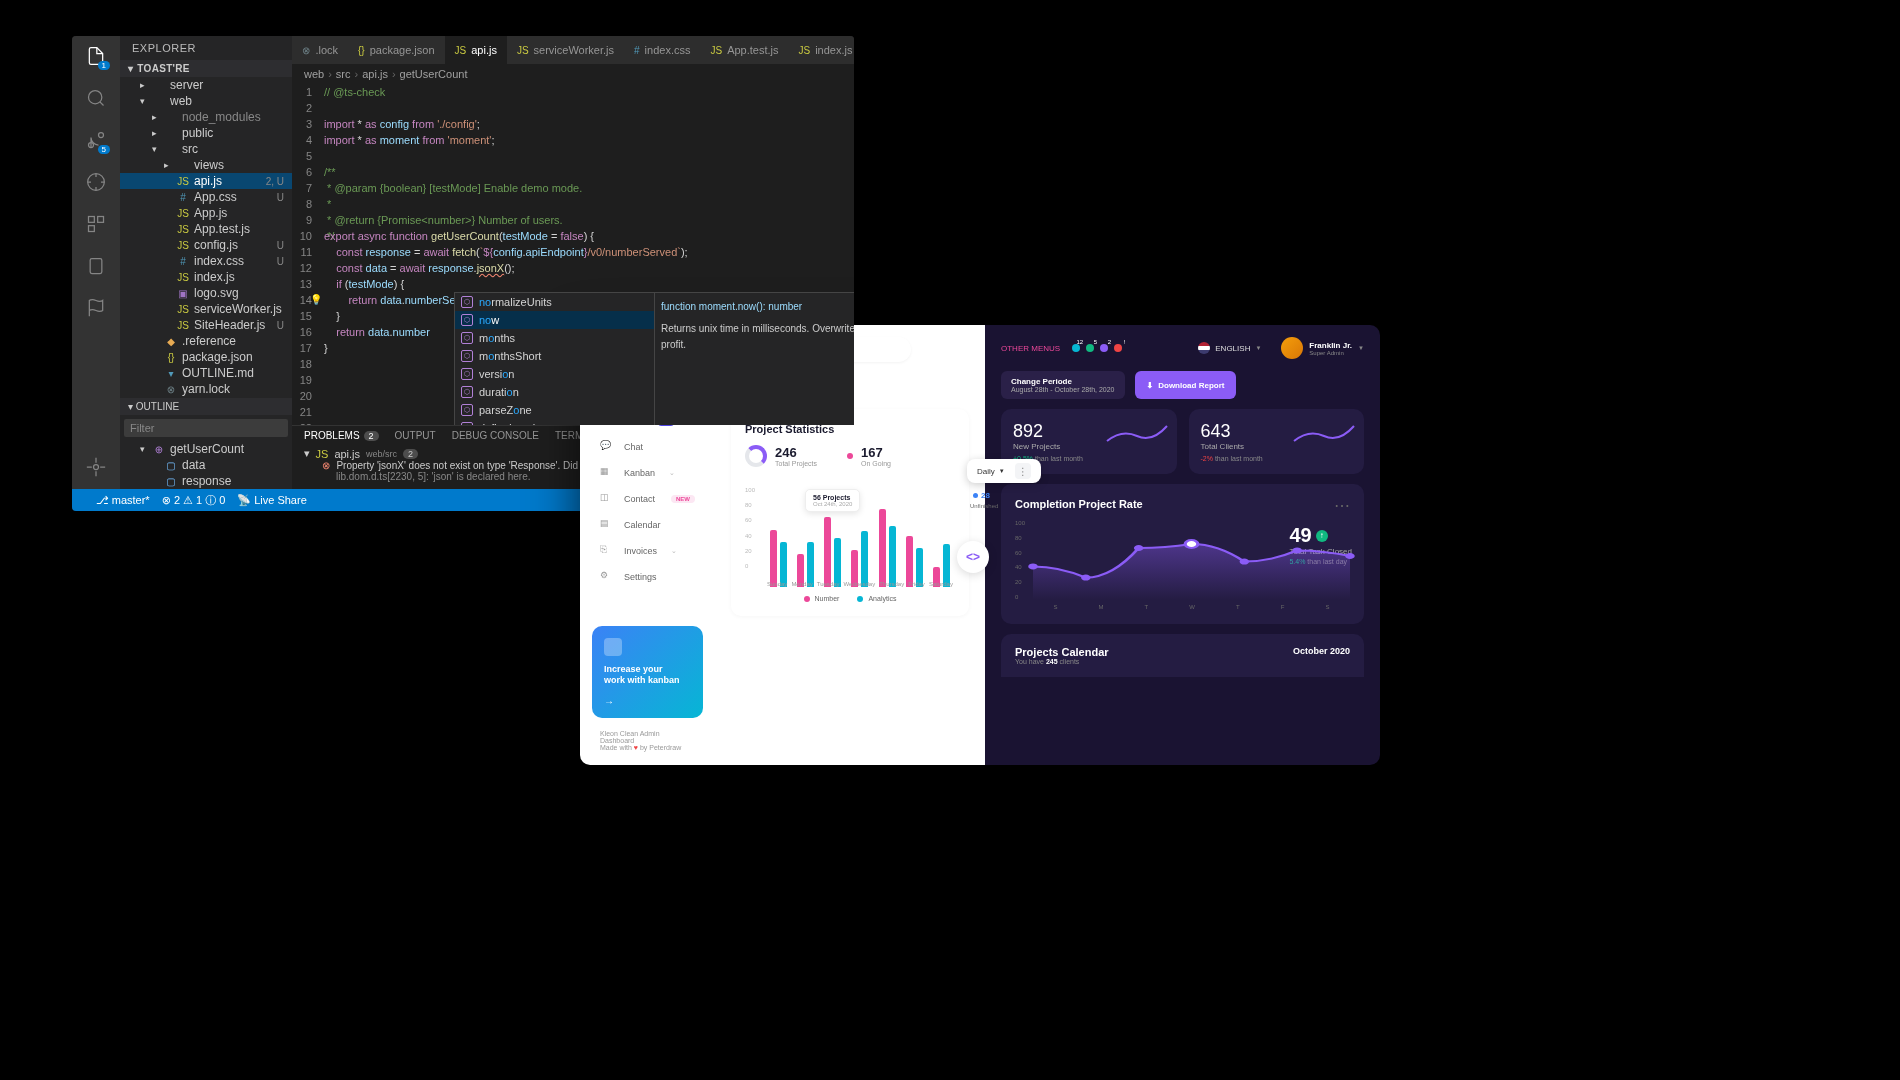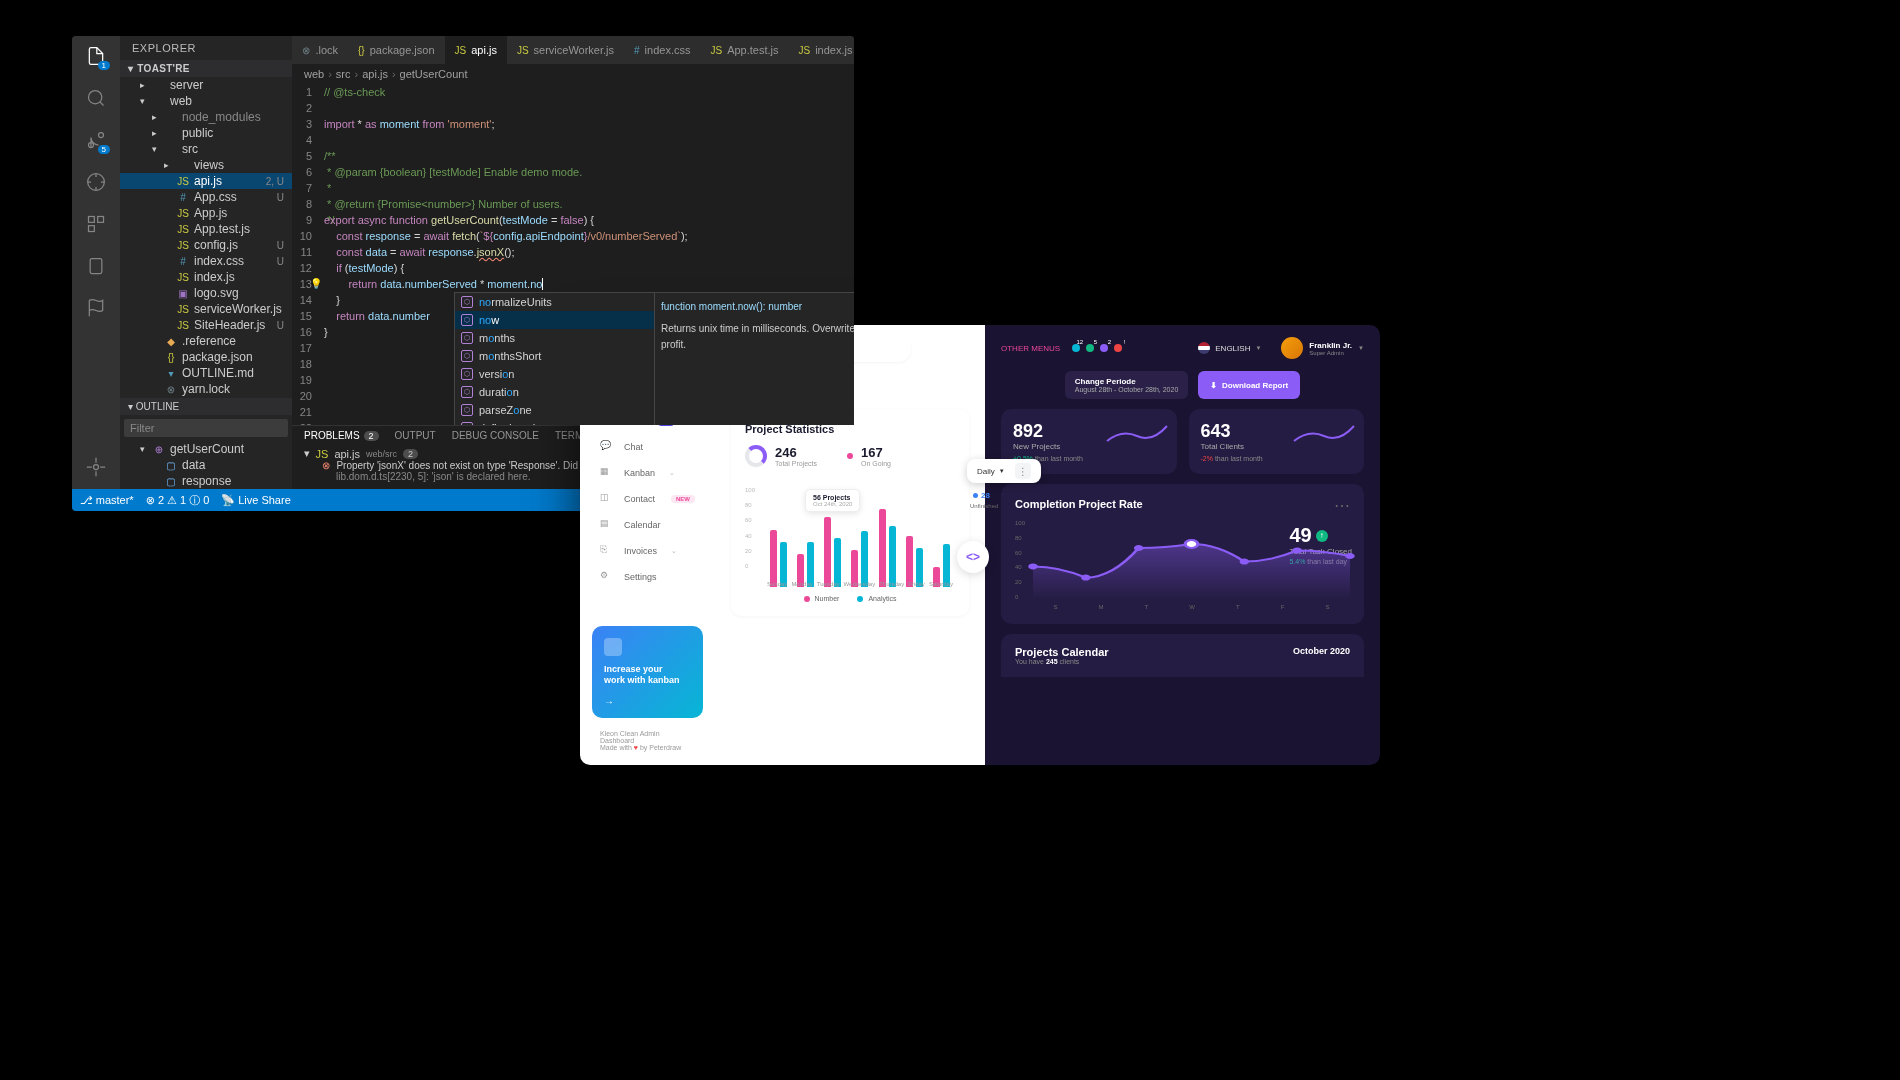--- a/index.html
+++ b/index.html
@@ -48,21 +48,21 @@
 .vsc-panel{height:64px;background:#1e1e1e;border-top:1px solid #333;font-size:11px}
 .vsc-panel-tabs{display:flex;gap:16px;padding:4px 12px;color:#969696;font-size:10px}
 .vsc-panel-tabs .pt{cursor:pointer;display:flex;gap:4px;align-items:center}
 .vsc-panel-tabs .pt.active{color:#fff}
 .vsc-panel-tabs .cnt{background:#4d4d4d;border-radius:8px;padding:0 5px;font-size:9px}
 .vsc-prob{padding:2px 12px;color:#ccc}
 .vsc-prob .file{display:flex;gap:6px;align-items:center;font-size:11px}
 .vsc-prob .err{padding-left:18px;display:flex;gap:6px;font-size:10px;color:#ccc}
 .vsc-prob .err .x{color:#f48771}
 .vsc-prob .declared{padding-left:32px;font-size:10px;color:#888}
-.vsc-status{height:22px;background:#007acc;display:flex;align-items:center;padding:0 8px;font-size:11px;color:#fff;gap:12px}
+.vsc-status{height:22px;background:#007acc;display:flex;align-items:center;padding:0 24px;font-size:11px;color:#fff;gap:12px}
 .vsc-status .right{margin-left:auto}
 
 
 .dash{position:absolute;left:580px;top:325px;width:800px;height:440px;border-radius:10px;overflow:hidden;display:flex;box-shadow:0 12px 50px rgba(0,0,0,.7)}
 .dash-light{width:405px;background:#fff;display:flex;flex-direction:column}
 .dash-sidebar{width:135px;padding:12px 0 8px 0;display:flex;flex-direction:column}
 .dash-hamb{padding:0 20px;margin-bottom:16px}
 .dash-hamb span{width:14px;height:2px;background:#333;display:block;margin:2px 0}
 .dash-menu-lbl{font-size:7px;color:#aaa;padding:0 20px;margin-bottom:8px;letter-spacing:.5px}
 .dash-menu{flex:1}
@@ -113,27 +113,27 @@
 .dash-other{font-size:8px;color:#ec4899}
 .dash-notifs{display:flex;gap:6px}
 .dash-notif{width:8px;height:8px;border-radius:50%;position:relative}
 .dash-notif .nb{position:absolute;top:-5px;right:-3px;font-size:6px;color:#fff}
 .dash-lang{display:flex;align-items:center;gap:5px;font-size:8px;color:#ddd;margin-left:auto}
 .dash-flag{width:12px;height:12px;border-radius:50%;background:linear-gradient(#b22234 33%,#fff 33% 66%,#3c3b6e 66%)}
 .dash-user{display:flex;align-items:center;gap:6px;margin-left:8px}
 .dash-avatar{width:22px;height:22px;border-radius:50%;background:linear-gradient(135deg,#f59e0b,#d97706)}
 .dash-user .un{font-size:8px;color:#fff;font-weight:600}
 .dash-user .ur{font-size:6px;color:#888}
-.dash-actions{display:flex;justify-content:center;gap:10px;padding:0 16px 10px}
+.dash-actions{display:flex;justify-content:flex-start;gap:10px;padding:0 16px 10px}
 .dash-period{background:#2a2048;border-radius:6px;padding:6px 10px;font-size:7px;color:#aaa}
 .dash-period .pl{font-size:8px;color:#fff;font-weight:600}
 .dash-download{background:#8b5cf6;color:#fff;border-radius:6px;padding:8px 12px;font-size:8px;font-weight:600;display:flex;align-items:center;gap:5px}
 .dash-metrics{display:flex;gap:12px;padding:0 16px 10px}
 .dash-metric{flex:1;background:#241c42;border-radius:10px;padding:12px;position:relative}
-.dash-metric .mn{font-size:18px;font-weight:700;color:#fff}
+.dash-metric .mn{font-size:18px;font-weight:400;color:#fff}
 .dash-metric .ml{font-size:8px;color:#aaa}
 .dash-metric .mc{font-size:7px;color:#888;margin-top:4px}
 .dash-metric .mc .up{color:#10b981}
 .dash-metric .mc .dn{color:#ef4444}
 .dash-metric svg{position:absolute;right:10px;top:12px;width:60px;height:30px}
 .dash-dropdown{position:absolute;left:-18px;top:134px;background:#fff;border-radius:8px;padding:4px 10px;font-size:8px;color:#333;display:flex;align-items:center;gap:4px;box-shadow:0 2px 8px rgba(0,0,0,.2);z-index:5}
 .dash-dropdown .ddot{width:16px;height:16px;background:#f3f4f6;border-radius:4px;display:flex;align-items:center;justify-content:center;color:#888;font-size:10px;margin-left:6px}
 .dash-bignum{position:absolute;left:-12px;top:166px;font-size:8px;color:#3b82f6;font-weight:700;display:flex;align-items:center;gap:3px}
 .dash-bignum .bd{width:5px;height:5px;border-radius:50%;background:#3b82f6}
 .dash-unref{position:absolute;left:-15px;top:178px;font-size:6px;color:#666}
@@ -412,20 +412,21 @@
             <div>17</div>
             <div>18</div>
             <div>19</div>
             <div>20</div>
             <div>21</div>
             <div>22</div>
           </div>
       <div class="vsc-lines" id="vsc-lines">
         <div class="ln"><span class="c-com">// @ts-check</span></div>
         <div class="ln"></div>
+        <div class="ln"><span class="c-kw">import</span> * <span class="c-kw">as</span> <span class="c-var">config</span> <span class="c-kw">from</span> <span class="c-str">'./config'</span>;</div>
         <div class="ln"><span class="c-kw">import</span> * <span class="c-kw">as</span> <span class="c-var">moment</span> <span class="c-kw">from</span> <span class="c-str">'moment'</span>;</div>
         <div class="ln"></div>
         <div class="ln"><span class="c-com">/**</span></div>
         <div class="ln"><span class="c-com"> * @param {boolean} [testMode] </span><span class="c-com" style="color:#6a9955">Enable demo mode.</span></div>
         <div class="ln"><span class="c-com"> *</span></div>
         <div class="ln"><span class="c-com"> * @return {Promise&lt;number&gt;} </span><span class="c-com">Number of users.</span></div>
         <div class="ln"><span class="c-com"> */</span></div>
         <div class="ln" style="margin-top:-16px"><span class="c-kw">export</span> <span class="c-kw">async</span> <span class="c-kw">function</span> <span class="c-fn">getUserCount</span>(<span class="c-var">testMode</span> = <span class="c-kw">false</span>) {</div>
         <div class="ln">    <span class="c-kw">const</span> <span class="c-var">response</span> = <span class="c-kw">await</span> <span class="c-fn">fetch</span>(<span class="c-str">`</span><span class="c-kw">${</span><span class="c-var">config</span>.<span class="c-var">apiEndpoint</span><span class="c-kw">}</span><span class="c-str">/v0/numberServed`</span>);</div>
         <div class="ln">    <span class="c-kw">const</span> <span class="c-var">data</span> = <span class="c-kw">await</span> <span class="c-var">response</span>.<span class="c-fn" style="text-decoration:underline wavy #f48771">jsonX</span>();</div>

